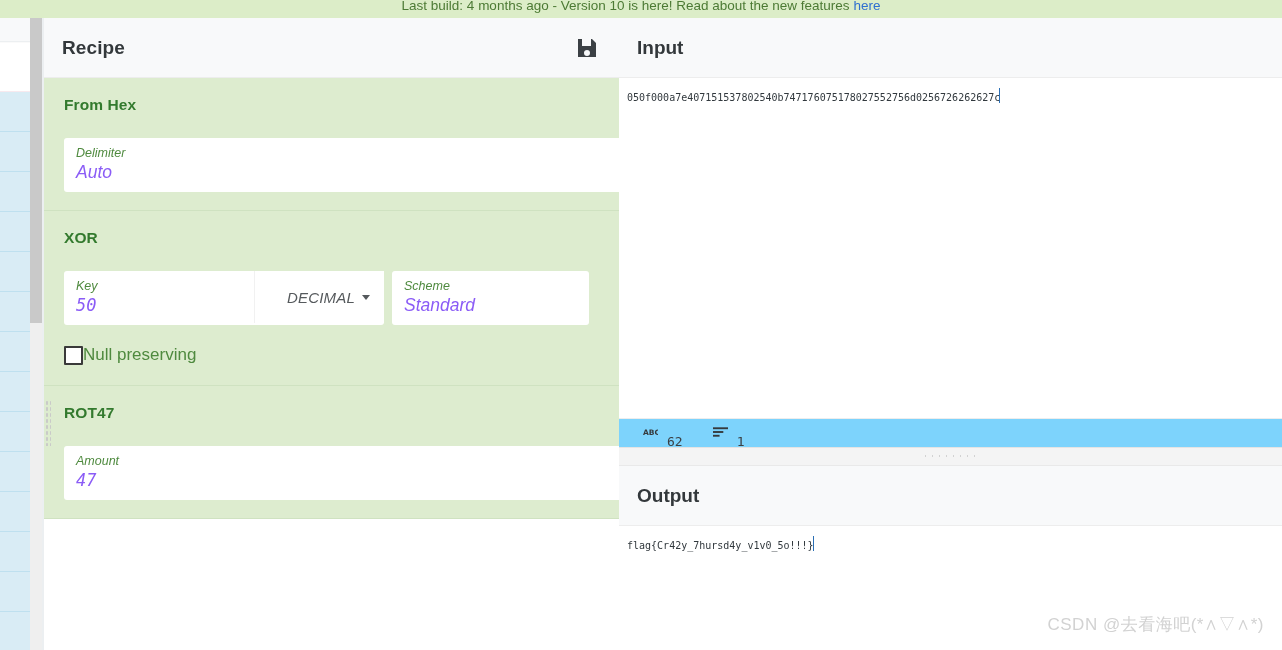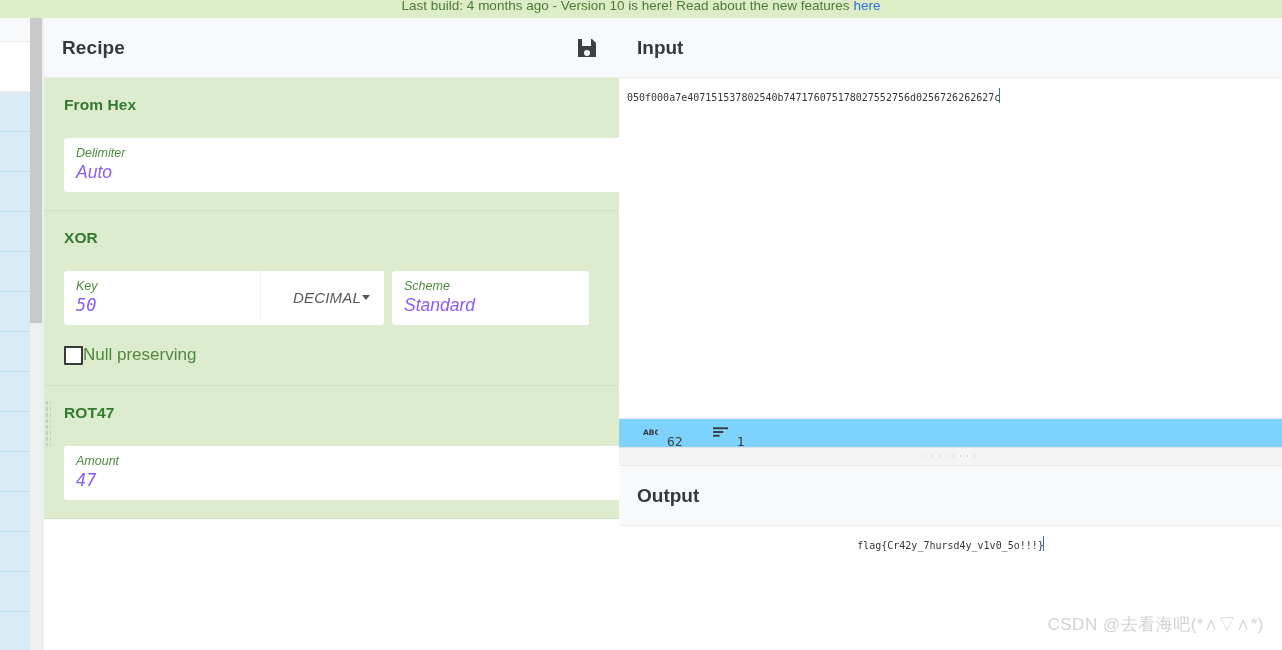--- a/index.html
+++ b/index.html
@@ -206,21 +206,21 @@
     top: 0px;
     height: 52px;
     display: flex;
     align-items: center;
     padding: 0 14px 0 32px;
     background: #ffffff;
     border-left: 1px solid #f1f1f1;
     font-size: 15px;
     color: #55595c;
     letter-spacing: .2px;
-    gap: 1px;
+    gap: 7px;
     cursor: pointer;
   }
   .caret {
     width: 0; height: 0;
     border-left: 4.5px solid transparent;
     border-right: 4.5px solid transparent;
     border-top: 5px solid #55595c;
   }
 
   .checkbox-row {
@@ -318,21 +318,21 @@
     position: absolute;
     left: 50%;
     transform: translateX(-50%);
     top: 6px;
     width: 58px;
     height: 4px;
     background-image: radial-gradient(#d2d2d2 1.1px, transparent 1.3px);
     background-size: 7px 4px;
   }
 
-  .output-area { height: 120px; overflow: hidden; text-align: center; }
+  .output-area { height: 120px; overflow: hidden; }
 
   
   .watermark {
     position: absolute;
     right: 18px;
     bottom: 14px;
     font-size: 17px;
     color: #d2d2d2;
     letter-spacing: .5px;
     white-space: nowrap;

